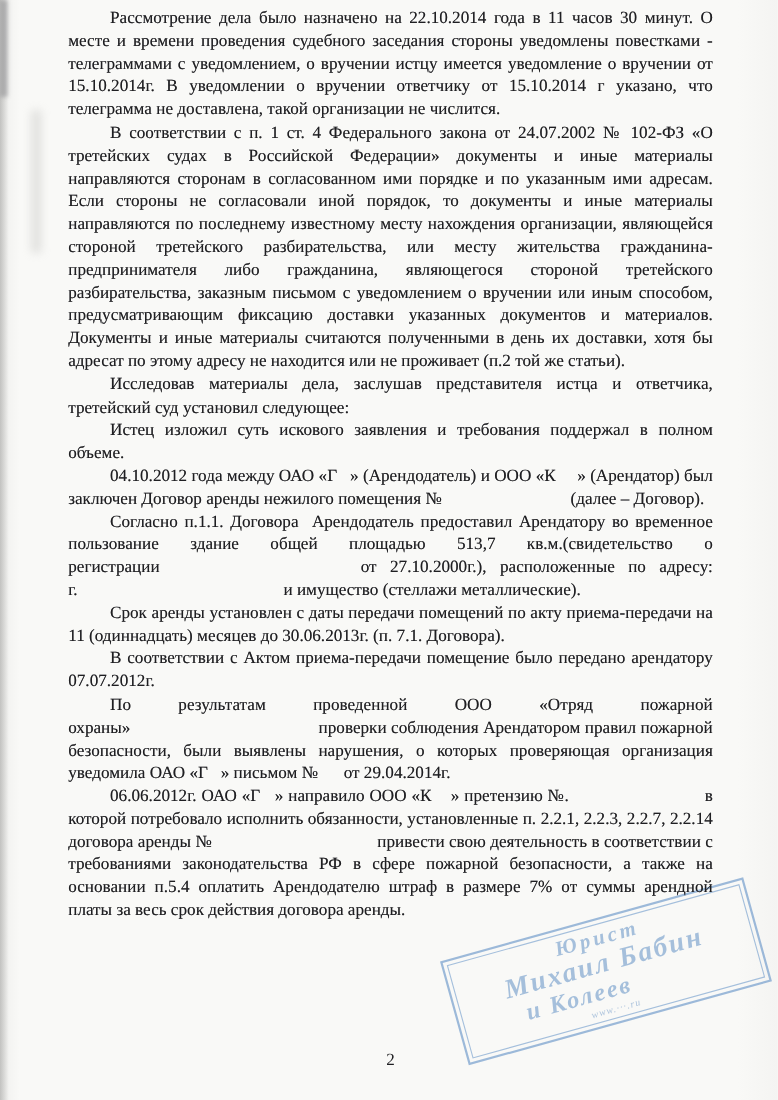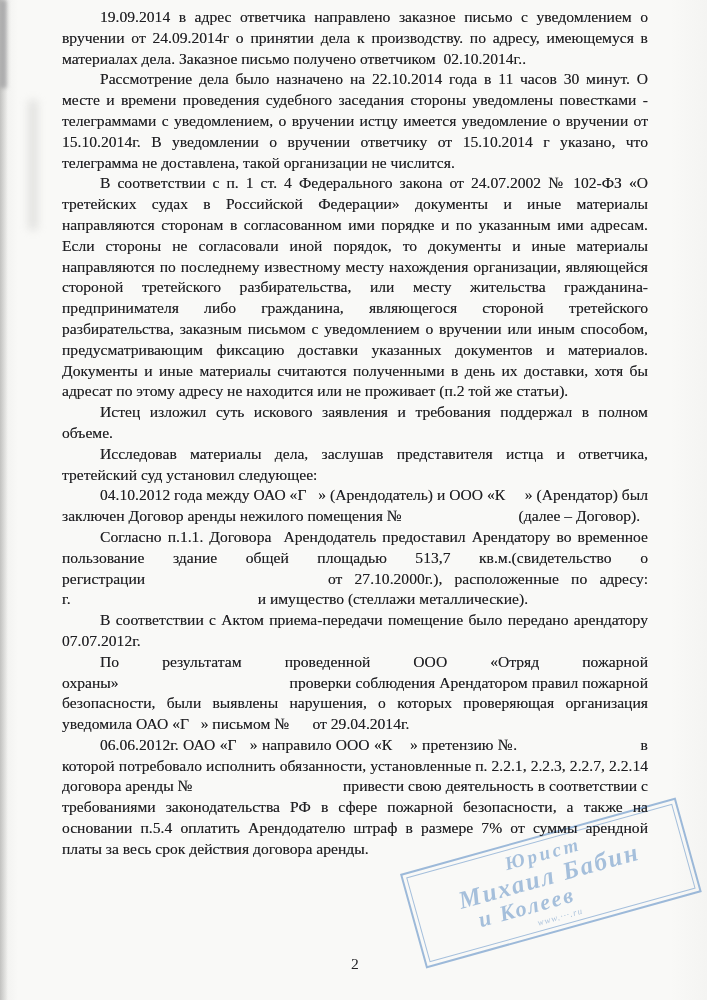--- a/index.html
+++ b/index.html
@@ -95,26 +95,26 @@
 
       <div class="stamp-line">Юрист</div>
         <div class="stamp-line">Михаил Бабин</div>
         <div class="stamp-line">и Колеев</div>
         <div class="stamp-url">www.···.ru</div>
     </div>
   </div>
 
   <div class="doc-body">
 
-  <p class="para">19.09.2014 в адрес ответчика направлено заказное письмо с уведомлением о вручении от 24.09.2014г о принятии дела к производству. по адресу, имеющемуся в материалах дела. Заказное письмо получено ответчиком&nbsp; 02.10.2014г..</p>
       <p class="para">Рассмотрение дела было назначено на 22.10.2014 года в 11 часов 30 минут. О месте и времени проведения судебного заседания стороны уведомлены повестками - телеграммами с уведомлением, о вручении истцу имеется уведомление о вручении от 15.10.2014г. В уведомлении о вручении ответчику от 15.10.2014 г указано, что телеграмма не доставлена, такой организации не числится.</p>
       <p class="para">В соответствии с п. 1 ст. 4 Федерального закона от 24.07.2002 № 102-ФЗ «О третейских судах в Российской Федерации» документы и иные материалы направляются сторонам в согласованном ими порядке и по указанным ими адресам. Если стороны не согласовали иной порядок, то документы и иные материалы направляются по последнему известному месту нахождения организации, являющейся стороной третейского разбирательства, или месту жительства гражданина-предпринимателя либо гражданина, являющегося стороной третейского разбирательства, заказным письмом с уведомлением о вручении или иным способом, предусматривающим фиксацию доставки указанных документов и материалов. Документы и иные материалы считаются полученными в день их доставки, хотя бы адресат по этому адресу не находится или не проживает (п.2 той же статьи).</p>
+      <p class="para">Исследовав материалы дела, заслушав представителя истца и ответчика, третейский суд установил следующее:</p>
       <p class="para">Истец изложил суть искового заявления и требования поддержал в полном объеме.</p>
-      <p class="para">Исследовав материалы дела, заслушав представителя истца и ответчика, третейский суд установил следующее:</p>
       <p class="para">04.10.2012 года между ОАО «Г&nbsp;&nbsp;&nbsp;» (Арендодатель) и ООО «К&nbsp;&nbsp;&nbsp;&nbsp;&nbsp;» (Арендатор) был заключен Договор аренды нежилого помещения №&nbsp;&nbsp;&nbsp;&nbsp;&nbsp;&nbsp;&nbsp;&nbsp;&nbsp;&nbsp;&nbsp;&nbsp;&nbsp;&nbsp;&nbsp;&nbsp;&nbsp;&nbsp;&nbsp;&nbsp;&nbsp;&nbsp;&nbsp;&nbsp;&nbsp;&nbsp;&nbsp;&nbsp;&nbsp;&nbsp;(далее – Договор).</p>
       <p class="para">Согласно п.1.1. Договора&nbsp; Арендодатель предоставил Арендатору во временное пользование здание общей площадью 513,7 кв.м.(свидетельство о регистрации&nbsp;&nbsp;&nbsp;&nbsp;&nbsp;&nbsp;&nbsp;&nbsp;&nbsp;&nbsp;&nbsp;&nbsp;&nbsp;&nbsp;&nbsp;от 27.10.2000г.), расположенные по адресу: г.&nbsp;&nbsp;&nbsp;&nbsp;&nbsp;&nbsp;&nbsp;&nbsp;&nbsp;&nbsp;&nbsp;&nbsp;&nbsp;&nbsp;&nbsp;&nbsp;&nbsp;&nbsp;&nbsp;&nbsp;&nbsp;&nbsp;&nbsp;&nbsp;&nbsp;&nbsp;&nbsp;&nbsp;&nbsp;&nbsp;&nbsp;&nbsp;&nbsp;&nbsp;&nbsp;&nbsp;&nbsp;&nbsp;&nbsp;&nbsp;&nbsp;&nbsp;&nbsp;&nbsp;&nbsp;&nbsp;&nbsp;&nbsp;и имущество (стеллажи металлические).</p>
+      <p class="para">Срок аренды установлен с даты передачи помещений по акту приема-передачи на 11 (одиннадцать) месяцев до 30.06.2013г. (п. 7.1. Договора).</p>
       <p class="para">В соответствии с Актом приема-передачи помещение было передано арендатору 07.07.2012г.</p>
       <p class="para">По результатам проведенной ООО «Отряд пожарной охраны»&nbsp;&nbsp;&nbsp;&nbsp;&nbsp;&nbsp;&nbsp;&nbsp;&nbsp;&nbsp;&nbsp;&nbsp;&nbsp;&nbsp;&nbsp;&nbsp;&nbsp;&nbsp;&nbsp;&nbsp;&nbsp;&nbsp;&nbsp;&nbsp;&nbsp;&nbsp;&nbsp;&nbsp;&nbsp;&nbsp;&nbsp;&nbsp;&nbsp;&nbsp;&nbsp;&nbsp;&nbsp;&nbsp;&nbsp;&nbsp;&nbsp;&nbsp;проверки соблюдения Арендатором правил пожарной безопасности, были выявлены нарушения, о которых проверяющая организация уведомила ОАО «Г&nbsp;&nbsp;&nbsp;» письмом №&nbsp;&nbsp;&nbsp;&nbsp;&nbsp;&nbsp;от 29.04.2014г.</p>
       <p class="para">06.06.2012г. ОАО «Г&nbsp;&nbsp;&nbsp;» направило ООО «К&nbsp;&nbsp;&nbsp;&nbsp;» претензию №.&nbsp;&nbsp;&nbsp;&nbsp;&nbsp;&nbsp;&nbsp;&nbsp;&nbsp;&nbsp;&nbsp;&nbsp;&nbsp;&nbsp;&nbsp;&nbsp;&nbsp;&nbsp;&nbsp;&nbsp;&nbsp;&nbsp;&nbsp;&nbsp;&nbsp;&nbsp;&nbsp;&nbsp;в которой потребовало исполнить обязанности, установленные п. 2.2.1, 2.2.3, 2.2.7, 2.2.14 договора аренды №&nbsp;&nbsp;&nbsp;&nbsp;&nbsp;&nbsp;&nbsp;&nbsp;&nbsp;&nbsp;&nbsp;&nbsp;&nbsp;&nbsp;&nbsp;&nbsp;&nbsp;&nbsp;&nbsp;&nbsp;&nbsp;&nbsp;&nbsp;&nbsp;&nbsp;&nbsp;&nbsp;&nbsp;&nbsp;&nbsp;&nbsp;&nbsp;&nbsp;&nbsp;&nbsp;&nbsp;&nbsp;&nbsp;привести свою деятельность в соответствии с требованиями законодательства РФ в сфере пожарной безопасности, а также на основании п.5.4 оплатить Арендодателю штраф в размере 7% от суммы арендной платы за весь срок действия договора аренды.</p>
     </div>
 
   <div class="page-number">2</div>
 </div>
 
 </body></html>

